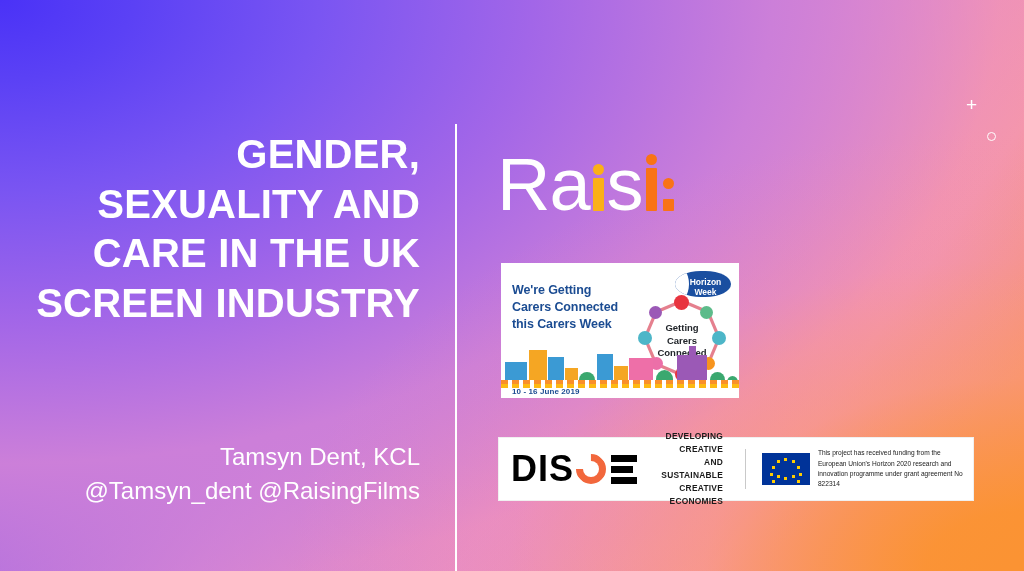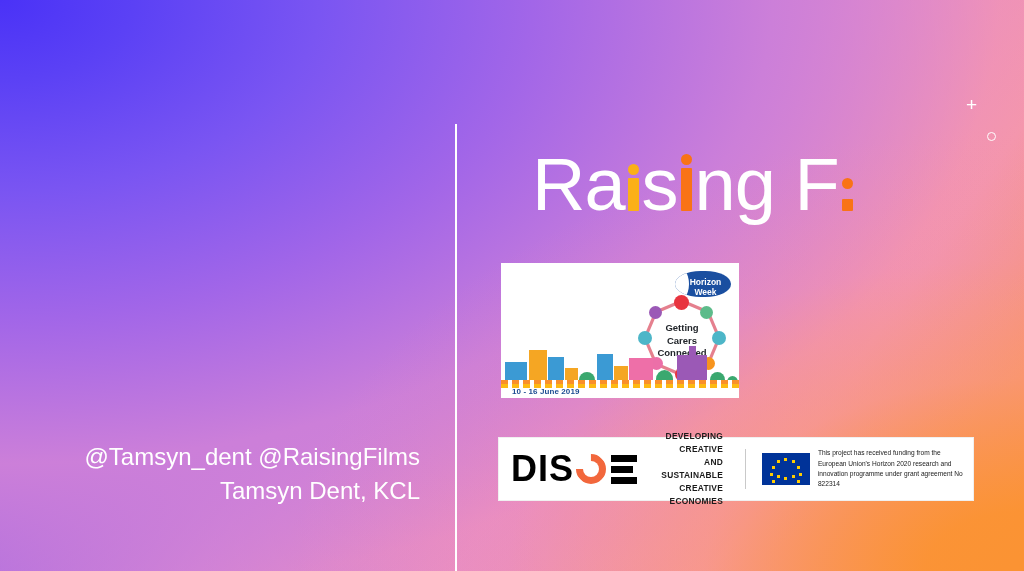--- a/index.html
+++ b/index.html
@@ -85,21 +85,20 @@
     left: 497px;
     top: 148px;
     font-size: 74px;
     font-weight: 500;
     color: #ffffff;
     letter-spacing: -1px;
     line-height: 1;
     white-space: nowrap;
     display: flex;
     align-items: flex-end;
-    margin-left: 35px;
   }
   .wm-text { display: inline-block; }
   .wm-i {
     position: relative;
     display: inline-block;
     width: 17px;
     height: 74px;
   }
   .wm-i .stem {
     position: absolute;
@@ -338,46 +337,53 @@
 </head>
 <body>
 
 <div id="slide">
 
   <span class="deco-plus" style="left:966px; top:95px;">+</span>
   <span class="deco-circle" style="left:987px; top:132px;"></span>
 
   <div class="divider"></div>
 
+  <div class="left-col">
+    <h1 class="slide-title">GENDER, SEXUALITY AND CARE IN THE UK SCREEN INDUSTRY</h1>
+  </div>
 
   <div class="byline-block">
+    <p class="byline">Tamsyn Dent, KCL</p>
     <p class="byline">@Tamsyn_dent @RaisingFilms</p>
-    <p class="byline">Tamsyn Dent, KCL</p>
   </div>
 
   <div class="wordmark">
     <span class="wm-text">Ra</span>
     <span class="wm-i short">
       <span class="stem" style="background:#FBB017;"></span>
       <span class="dot" style="background:#FBB017;"></span>
     </span>
     <span class="wm-text">s</span>
     <span class="wm-i tall">
       <span class="stem" style="background:#F97316;"></span>
       <span class="dot" style="background:#F97316;"></span>
     </span>
-    <span class="wm-text">ng F</span>
     <span class="wm-i dotsmall">
       <span class="stem" style="background:#F97316;"></span>
       <span class="dot" style="background:#F97316;"></span>
     </span>
   </div>
 
   <div class="card" id="carers-card">
 
+    <div class="cw-heading">
+      <div>We're Getting</div>
+      <div>Carers Connected</div>
+      <div>this Carers Week</div>
+    </div>
     <div class="cw-dates">10 - 16 June 2019</div>
 
     <div class="cw-badge">
       <div class="cw-badge-text">Horizon Week</div>
     </div>
 
     <div class="cw-ring">
       <svg width="96" height="96" style="position:absolute;left:0;top:0;">
         <polygon points="48,8 74,19 85,45 74,71 48,82 22,71 11,45 22,19" fill="none" stroke="#e06a7a" stroke-width="3.2" opacity="0.85"></polygon>
       </svg>

